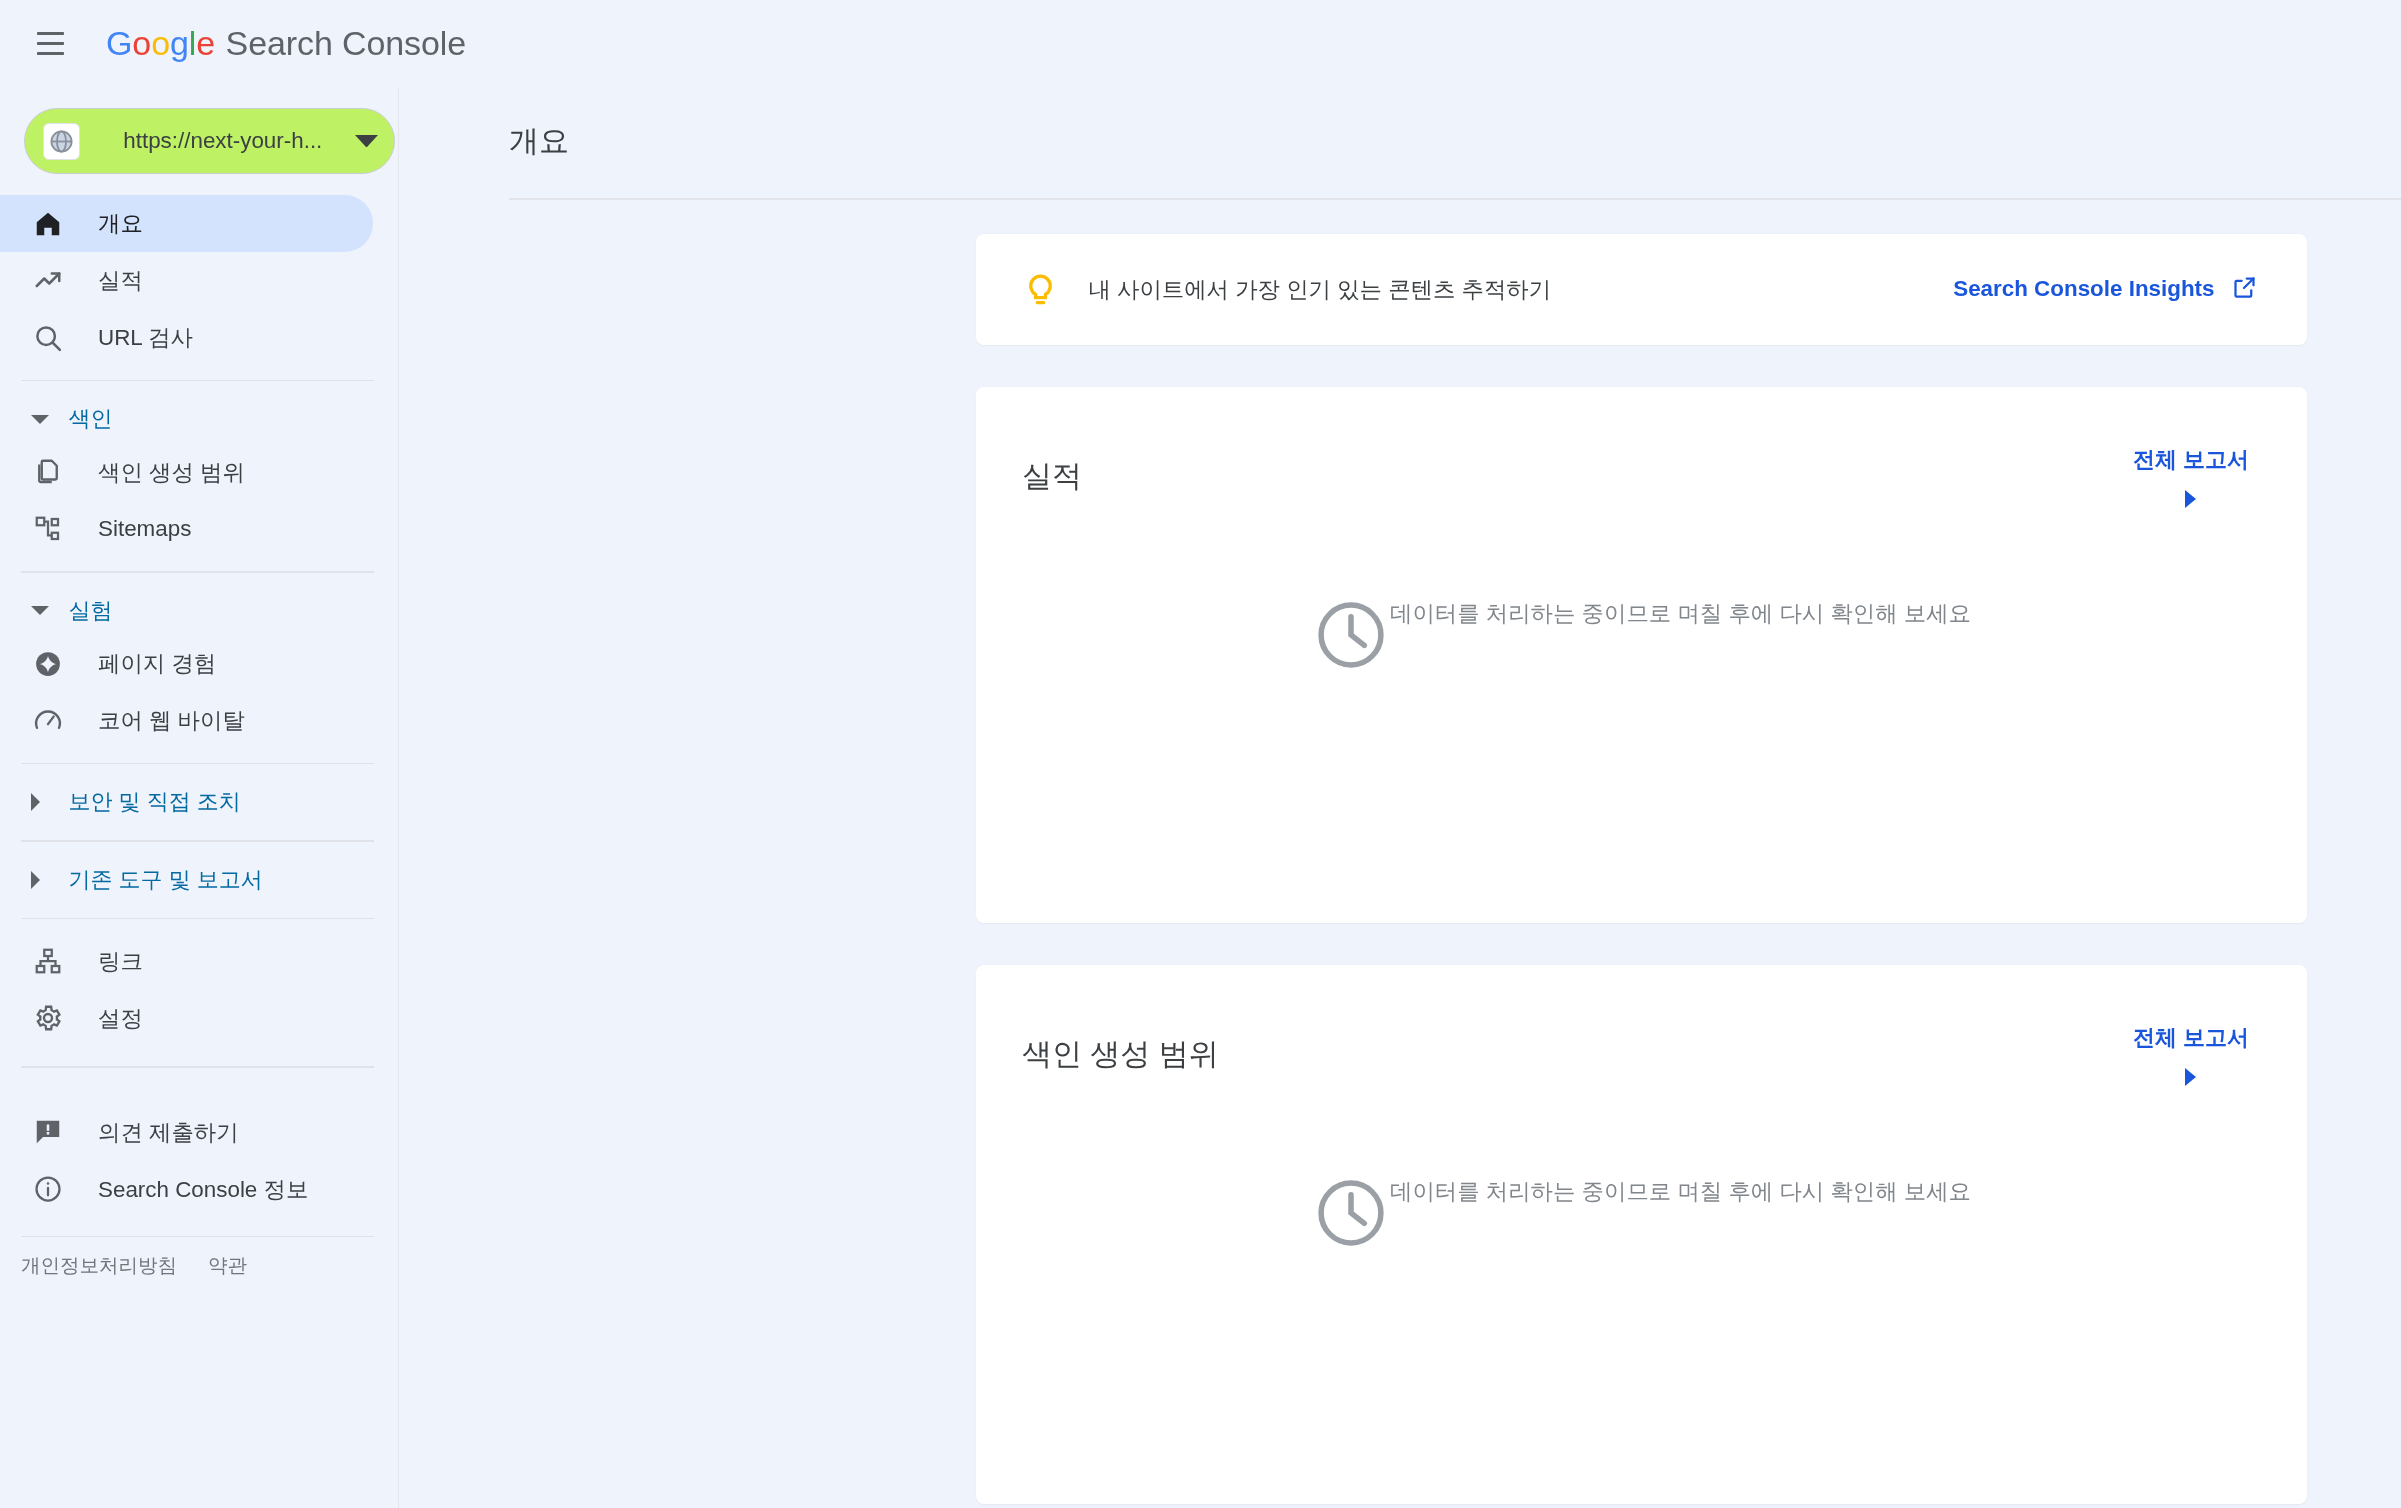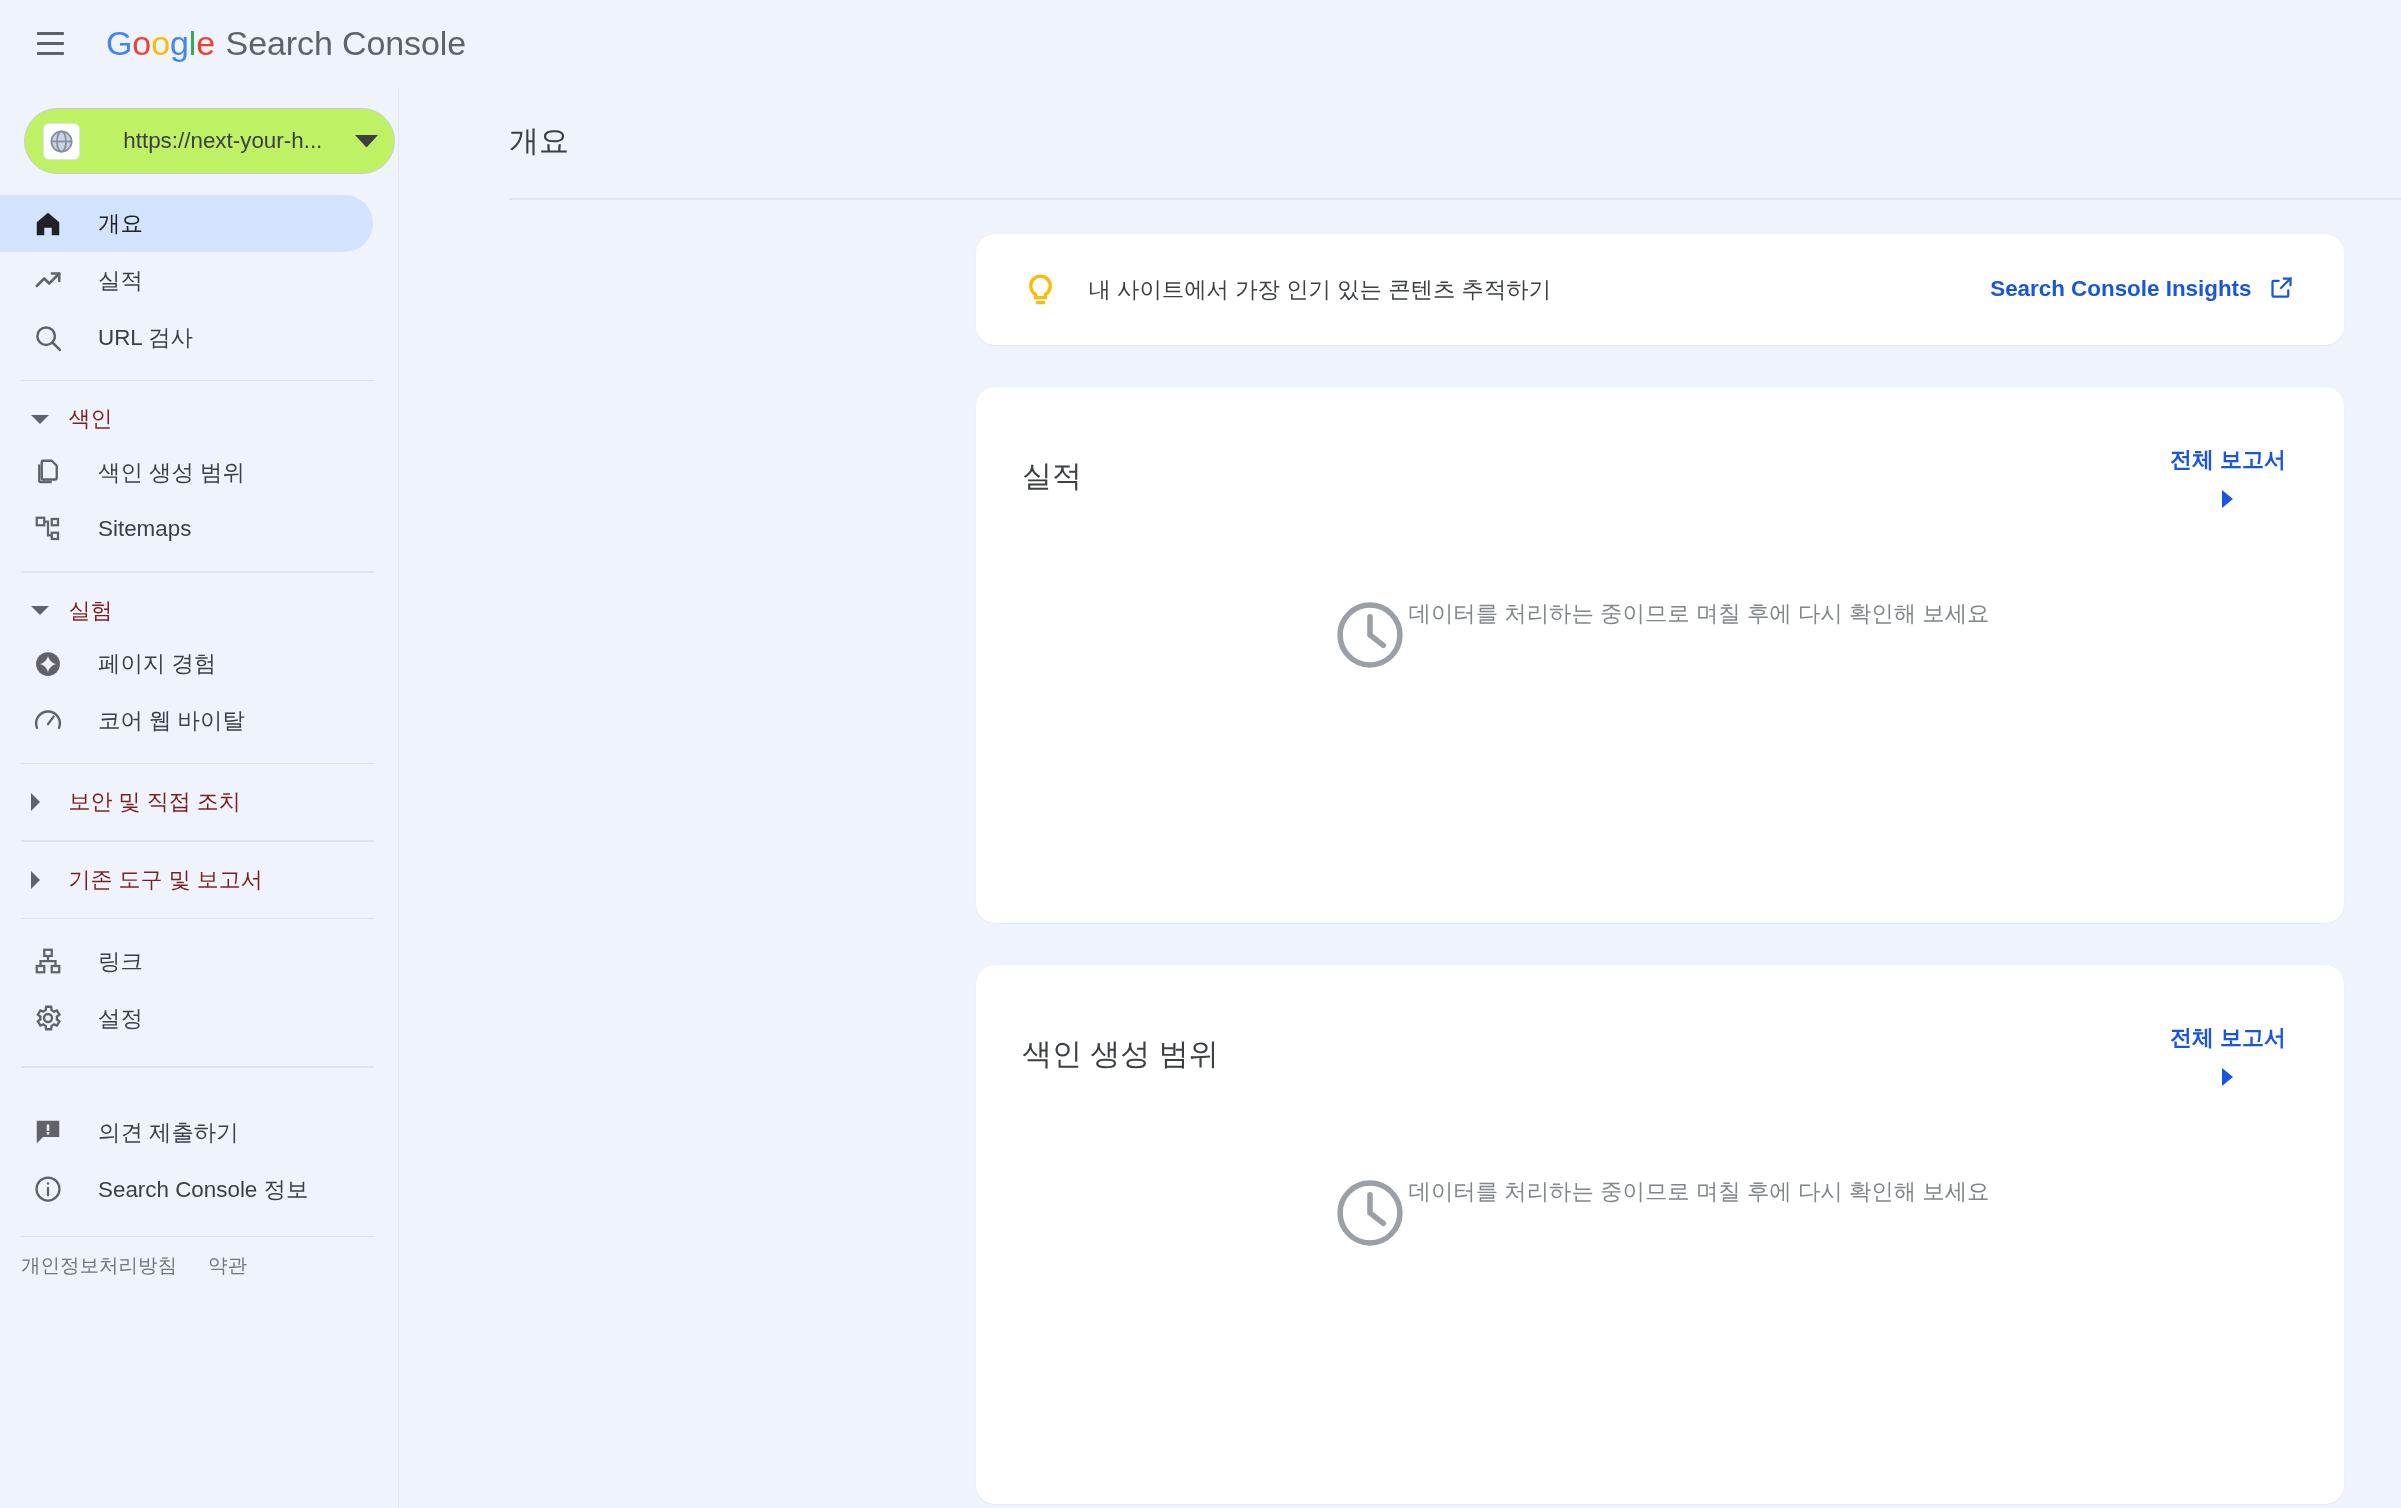--- a/index.html
+++ b/index.html
@@ -170,21 +170,21 @@
   .section-head .tri-right {
     width: 0; height: 0;
     border-top: 9px solid transparent;
     border-bottom: 9px solid transparent;
     border-left: 9.7px solid #5f6368;
     flex: 0 0 18px;
   }
   .section-head .slabel {
     margin-left: 19.5px;
     font-size: 22px;
-    color: #7f1d1d;
+    color: #0369a1;
     white-space: nowrap;
   }
 
   .sidebar-bottom { margin-top: 10.5px; }
 
   .legal {
     display: flex;
     align-items: center;
     gap: 31px;
     padding-left: 21px;
@@ -219,22 +219,22 @@
     height: 1.5px;
     background: #e2e4e9;
     margin: 36px 0 0 108px;
     width: 1893px;
   }
 
   .content { padding: 0 0 0 0; }
 
   .card {
     background: #ffffff;
-    border-radius: 19px;
-    margin: 0 57px 0 575px;
+    border-radius: 8px;
+    margin: 0 94px 0 575px;
     box-shadow: 0 0.7px 1.5px rgba(60,64,67,0.06);
     gap: 36px;
   }
 
   .insights-card {
     margin-top: 34px;
     height: 111px;
     display: flex;
     align-items: center;
     padding: 0 49px 0 45px;

